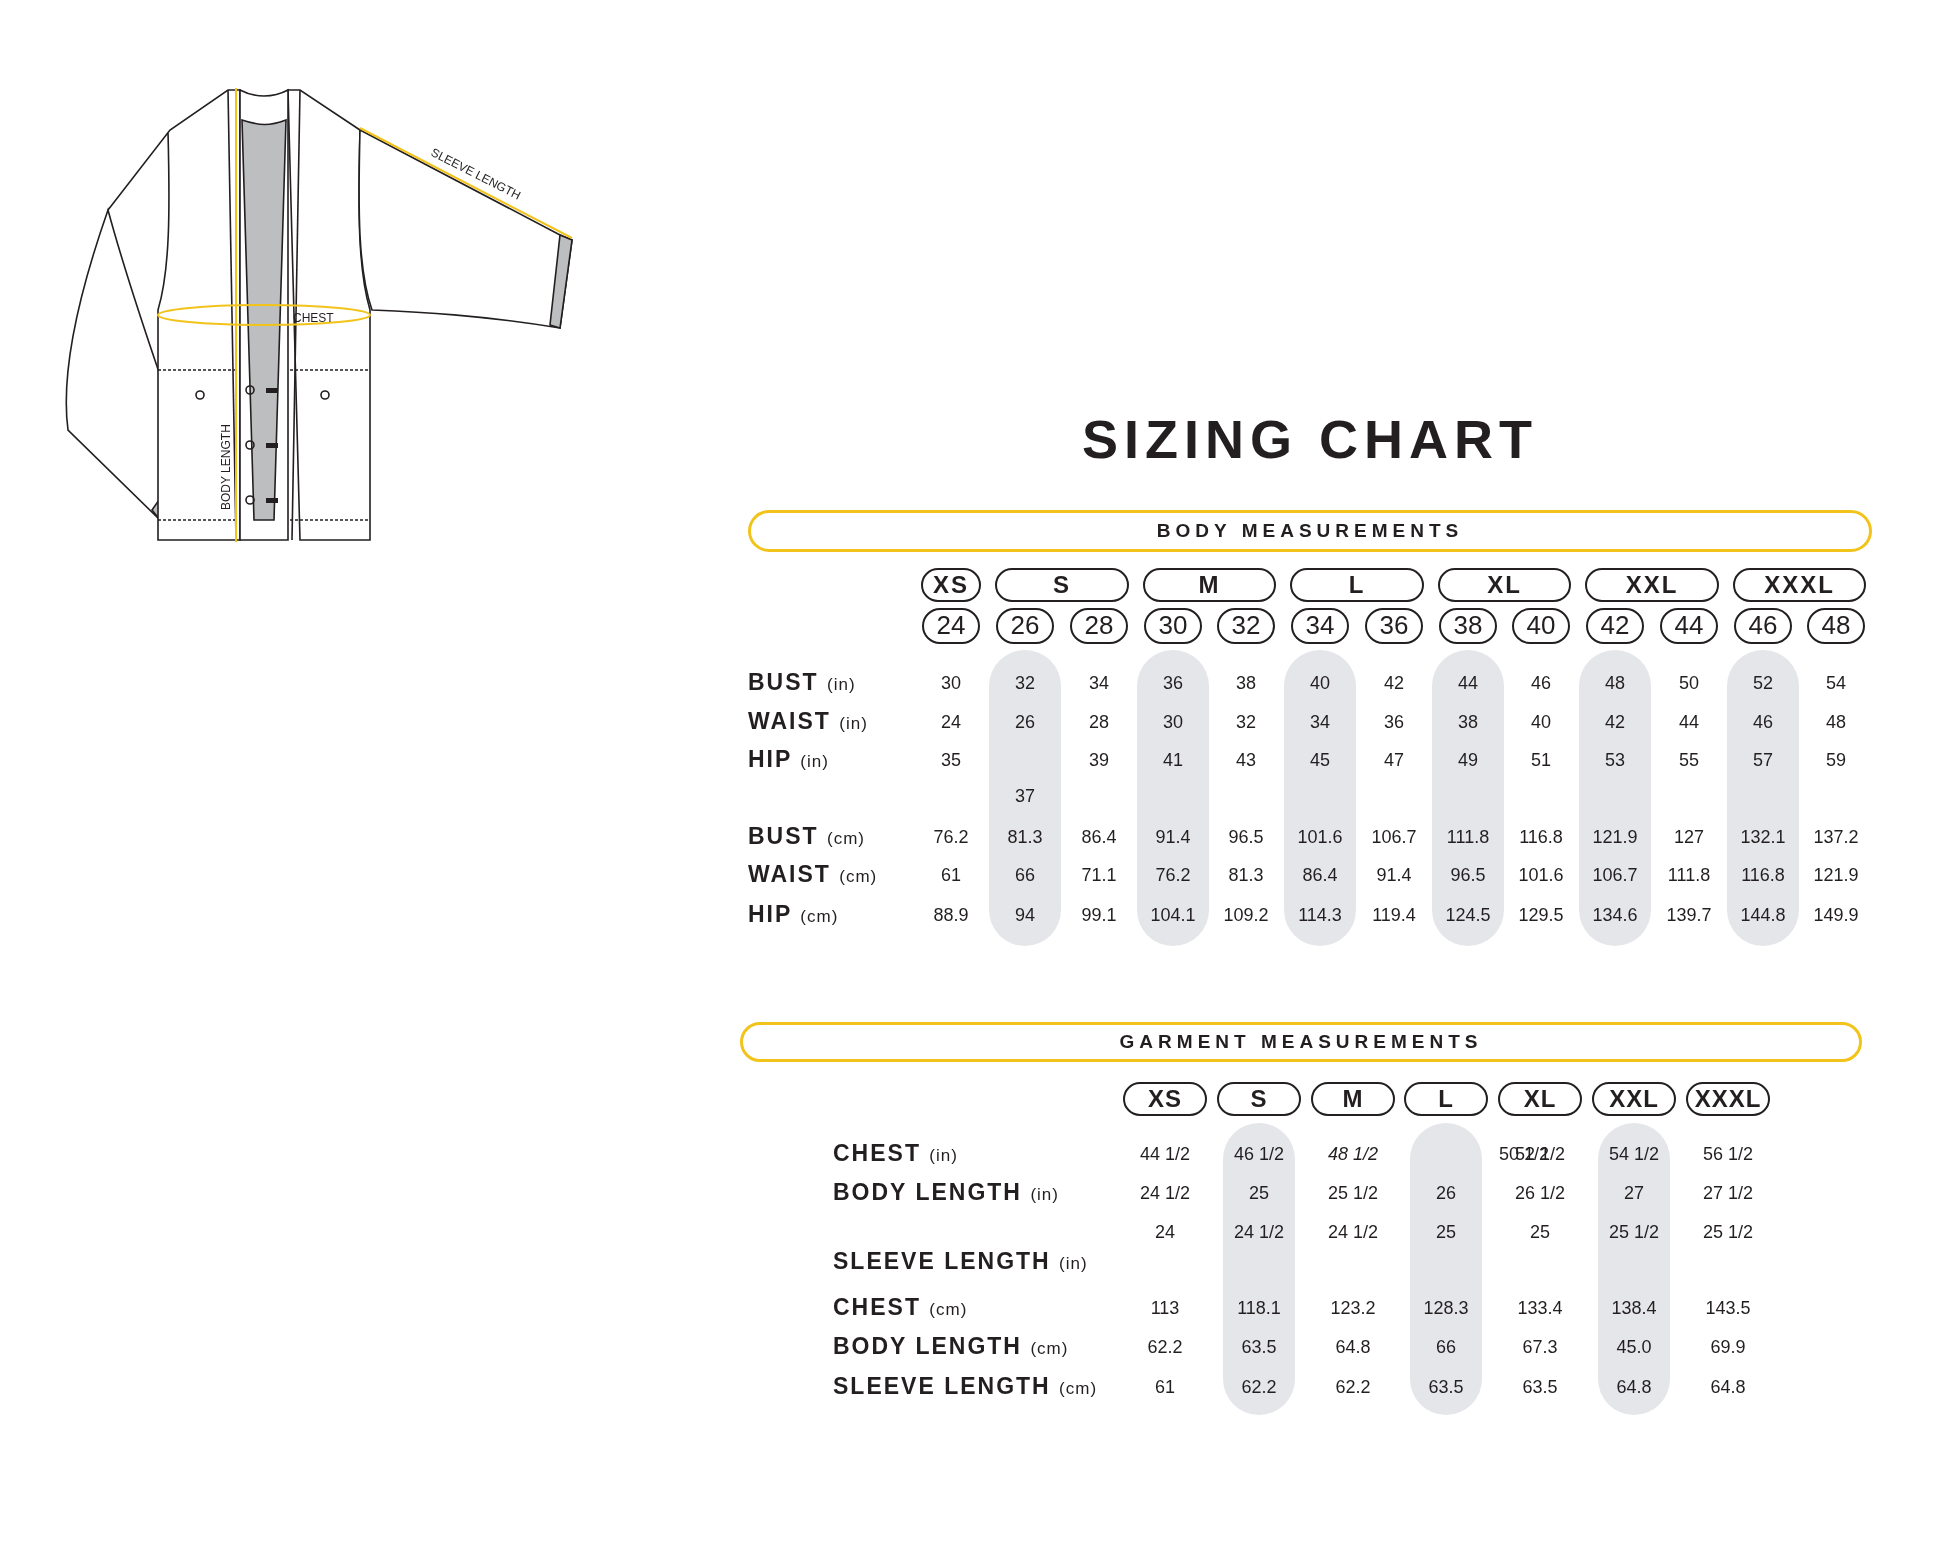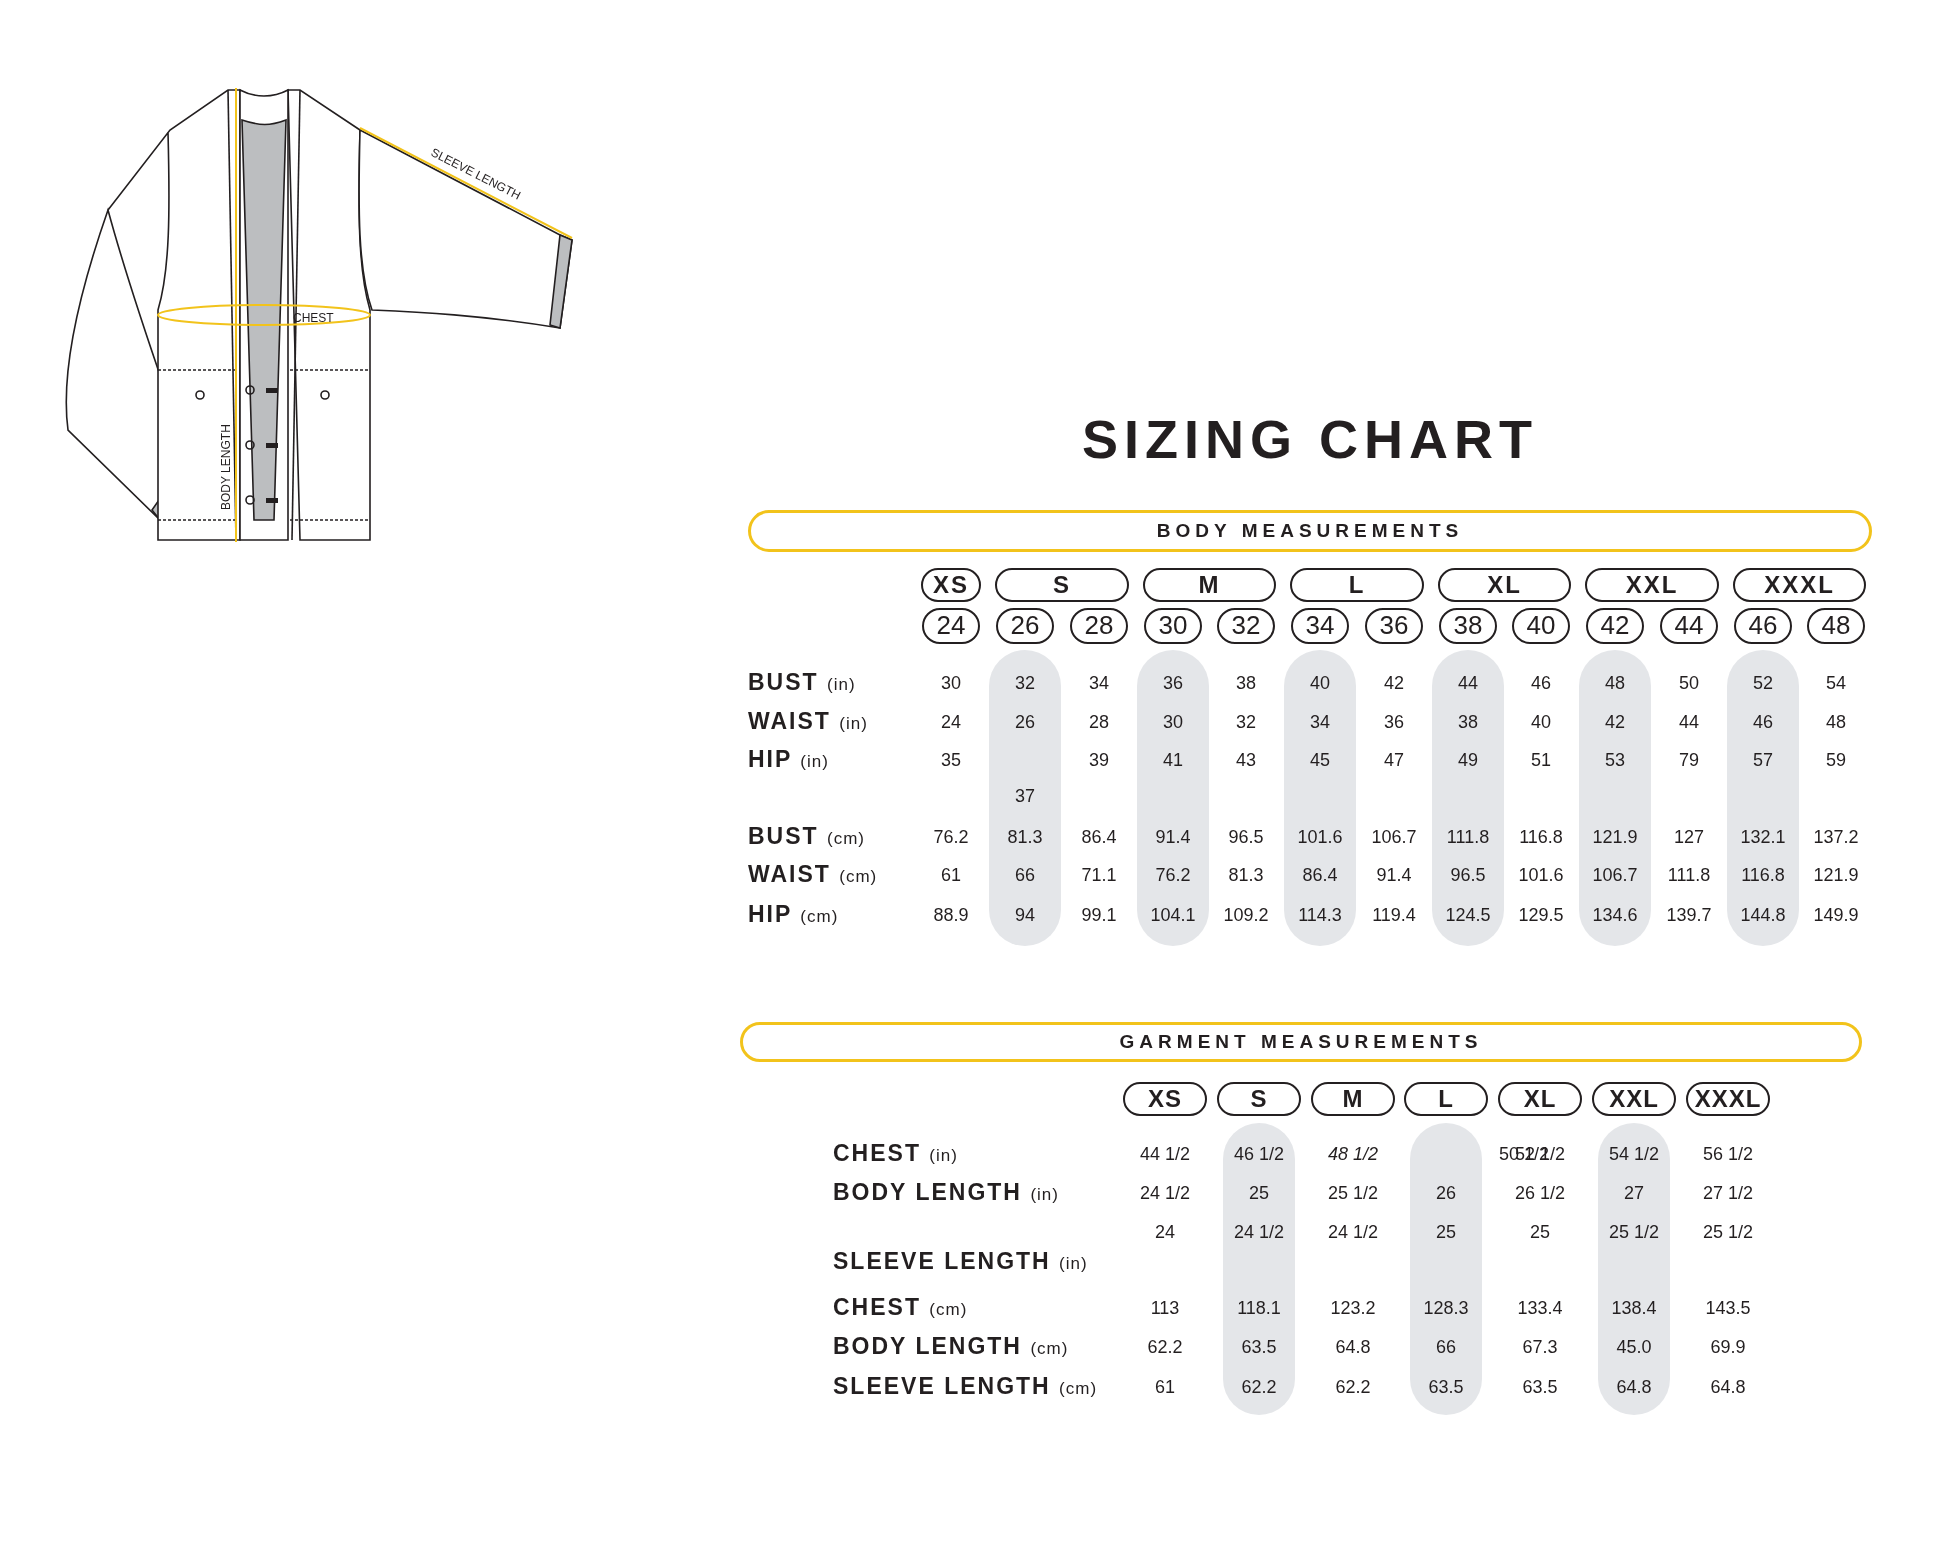--- a/index.html
+++ b/index.html
@@ -130,21 +130,21 @@
     <div class="cell" style="left:951px; top:750px;">35</div>
     <div class="cell" style="left:1025px; top:750px;margin-top:36px;">37</div>
     <div class="cell" style="left:1099px; top:750px;">39</div>
     <div class="cell" style="left:1173px; top:750px;">41</div>
     <div class="cell" style="left:1246px; top:750px;">43</div>
     <div class="cell" style="left:1320px; top:750px;">45</div>
     <div class="cell" style="left:1394px; top:750px;">47</div>
     <div class="cell" style="left:1468px; top:750px;">49</div>
     <div class="cell" style="left:1541px; top:750px;">51</div>
     <div class="cell" style="left:1615px; top:750px;">53</div>
-    <div class="cell" style="left:1689px; top:750px;">79</div>
+    <div class="cell" style="left:1689px; top:750px;">55</div>
     <div class="cell" style="left:1763px; top:750px;">57</div>
     <div class="cell" style="left:1836px; top:750px;">59</div>
     <div class="rowlabel" style="left:748px; top:823px;"><span>BUST </span><span class="unit">(cm)</span></div>
     <div class="cell" style="left:951px; top:827px;">76.2</div>
     <div class="cell" style="left:1025px; top:827px;">81.3</div>
     <div class="cell" style="left:1099px; top:827px;">86.4</div>
     <div class="cell" style="left:1173px; top:827px;">91.4</div>
     <div class="cell" style="left:1246px; top:827px;">96.5</div>
     <div class="cell" style="left:1320px; top:827px;">101.6</div>
     <div class="cell" style="left:1394px; top:827px;">106.7</div>

